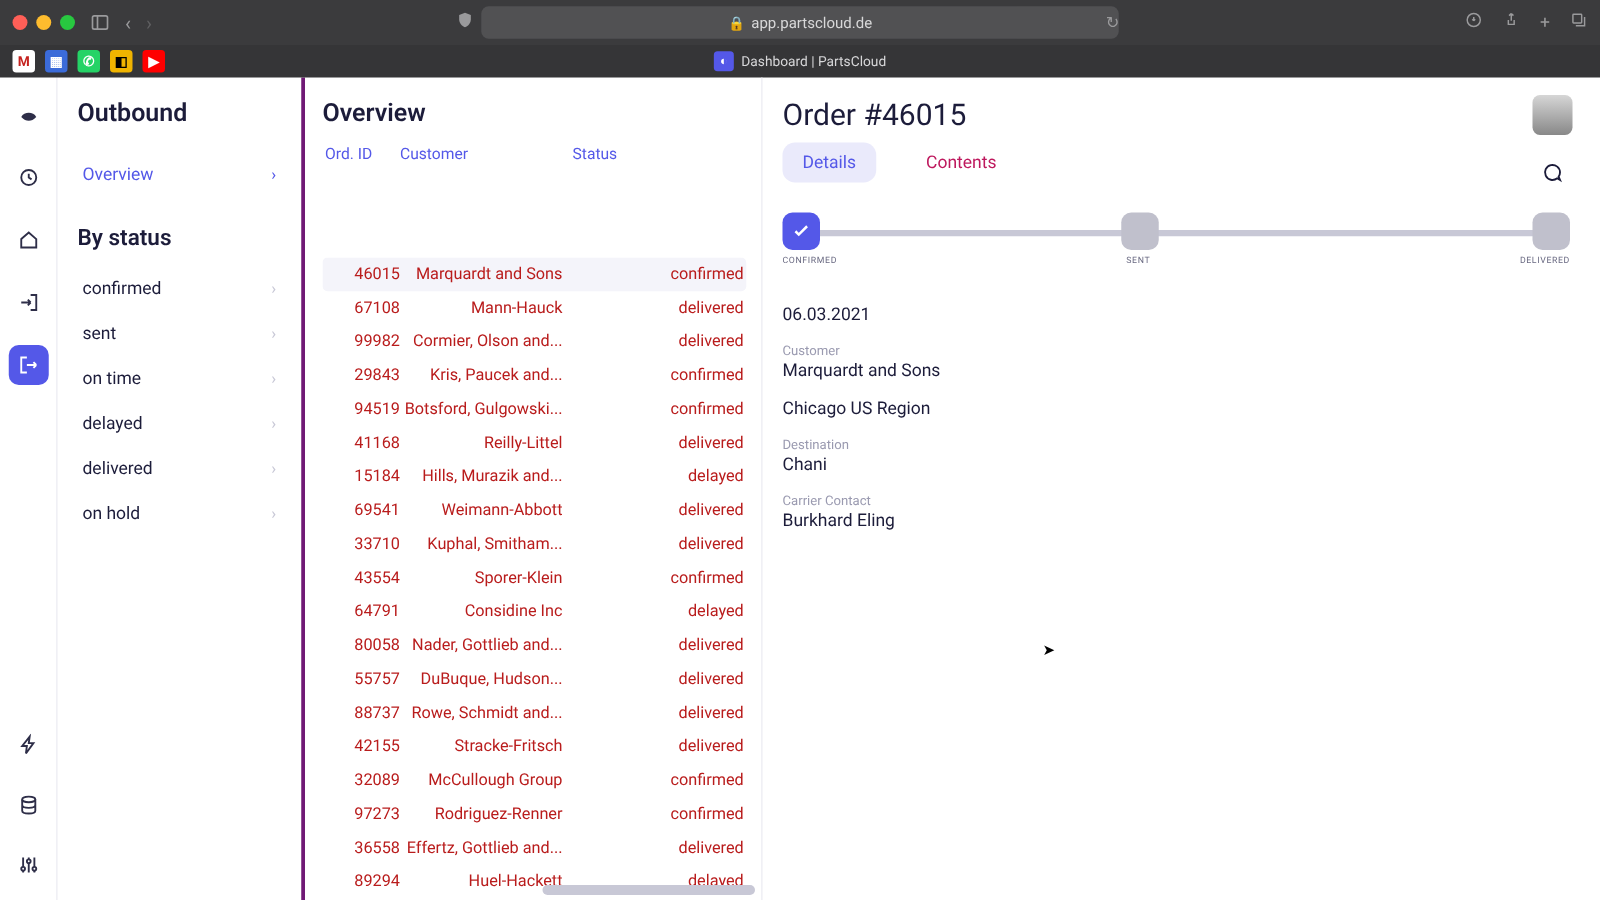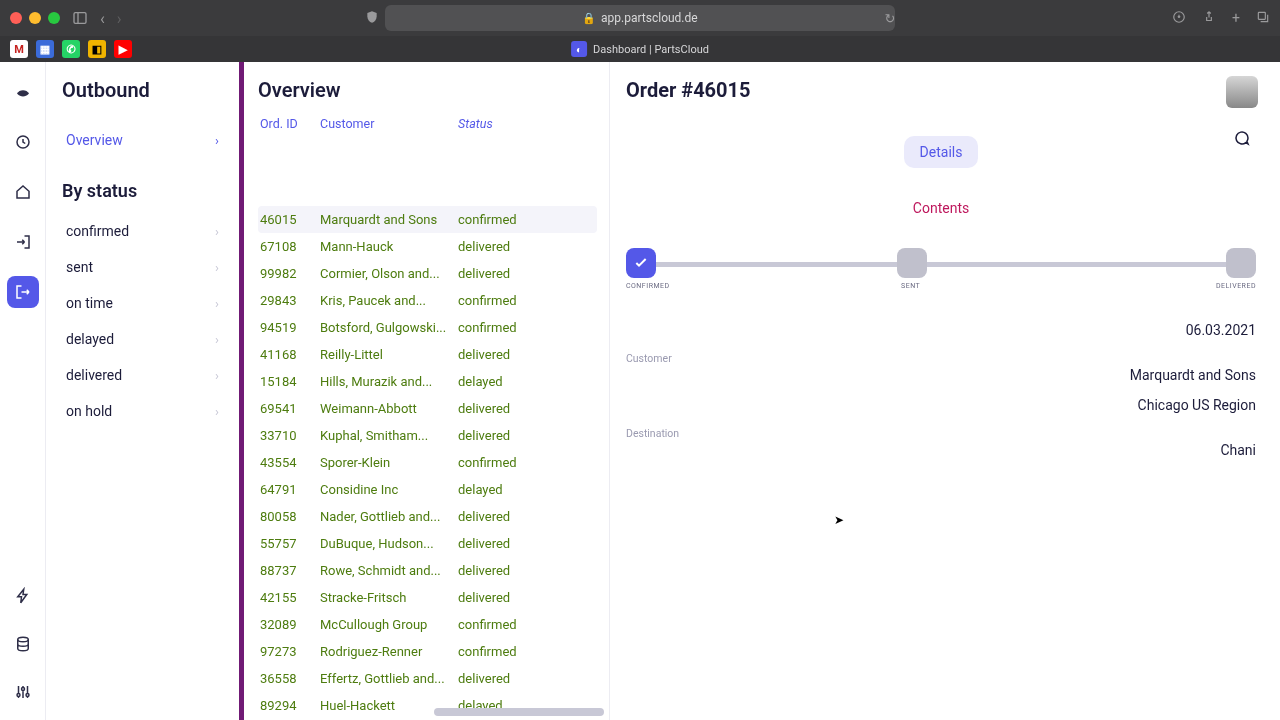--- a/index.html
+++ b/index.html
@@ -27,59 +27,59 @@
   .tab-title .ticon{width:16px;height:16px;border-radius:3px;background:#5458e8;margin-right:6px;display:flex;align-items:center;justify-content:center;color:#fff;font-size:10px;}
 
   
   .app{ display:flex; height:658px; width:1280px; background:#fff;}
   .rail{ width:46px; background:#fff; border-right:1px solid #ececf2; display:flex; flex-direction:column; align-items:center; padding-top:14px; gap:18px;}
   .rail-icon{ width:32px; height:32px; border-radius:8px; display:flex; align-items:center; justify-content:center; color:#2e2e48; cursor:pointer;}
   .rail-icon.active{ background:#5458e8; color:#fff;}
   .rail-icon svg{width:18px;height:18px;}
   .rail-bottom{margin-top:auto; margin-bottom:12px; display:flex; flex-direction:column; gap:16px; align-items:center;}
 
-  .sidebar{ width:198px; border-right:5px solid #701a75; padding:16px 16px 16px 16px;}
+  .sidebar{ width:198px; border-right:3px solid #701a75; padding:16px 16px 16px 16px;}
   .sb-title{ font-size:20px; font-weight:600; color:#1c1c3a; margin-bottom:20px;}
   .sb-item{ display:flex; align-items:center; justify-content:space-between; padding:10px 4px; font-size:14px; color:#1c1c3a; cursor:pointer; border-radius:6px;}
   .sb-item.active{ color:#5458e8;}
   .sb-chevron{ color:#c8c8d6; font-size:13px;}
   .sb-item.active .sb-chevron{color:#5458e8;}
   .sb-section-title{ font-size:18px; font-weight:600; color:#1c1c3a; margin:22px 0 12px 0;}
   
   .center{ width:366px; border-right:1px solid #ececf2; padding:16px 14px 0 14px; position:relative; overflow:hidden;}
   .center-title{ font-size:20px; font-weight:600; color:#1c1c3a; margin-bottom:14px;}
   .search{ width:100%; height:38px; background:#f4f4fa; border:none; border-radius:8px; padding:0 14px; font-size:13px; color:#555; outline:none;}
   .search::placeholder{color:#9a9ab0;}
   .table-head{ display:flex; padding:0 2px 10px 2px; font-size:12.5px; color:#5458e8;}
-  .table-head .c1{width:60px;} .table-head .c2{width:138px;} .table-head .c3{flex:1;font-style:italic;}
+  .table-head .c1{width:60px;} .table-head .c2{width:138px;} .table-head .c3{flex:1;}
   .table-body{ position:absolute; left:14px; right:6px; top:144px; bottom:0; overflow-y:auto; padding-right:6px;}
-  .table-row{ display:flex; padding:6px 2px; font-size:13px; color:#4d7c0f; cursor:pointer; border-radius:4px;}
+  .table-row{ display:flex; padding:6px 2px; font-size:13px; color:#b91c1c; cursor:pointer; border-radius:4px;text-align:right;}
   .table-row.selected{ background:#f4f4fa;}
   .table-row .c1{width:60px;} .table-row .c2{width:138px; white-space:nowrap; overflow:hidden; text-overflow:ellipsis; padding-right:8px;} .table-row .c3{flex:1;}
   .table-body::-webkit-scrollbar{width:8px;}
   .table-body::-webkit-scrollbar-thumb{background:#c8c8d6;border-radius:4px;}
   .hscroll{position:absolute; bottom:4px; left:190px; width:170px; height:8px; background:#c8c8d6; border-radius:4px;}
 
   .detail{ flex:1; padding:16px 24px 0 16px; position:relative;}
-  .detail-title{ font-size:20px; font-weight:700; color:#1c1c3a; margin-bottom:34px;}
+  .detail-title{ font-size:24px; font-weight:400; color:#1c1c3a; margin-bottom:8px;}
   .avatar{ position:absolute; top:14px; right:22px; width:32px; height:32px; border-radius:6px; background:linear-gradient(#d6d6d6,#888); background-size:cover;}
   .comment-btn{ position:absolute; top:60px; right:22px; width:32px;height:32px; display:flex;align-items:center;justify-content:center; color:#1c1c3a; cursor:pointer;}
-  .tabs{ display:flex; gap:24px; align-items:center;flex-direction:column;}
+  .tabs{ display:flex; gap:24px; align-items:center;}
   .tab{ padding:8px 16px; font-size:14px; color:#be185d; cursor:pointer; border-radius:10px;}
   .tab.active{ background:#eaeafb; color:#5458e8;}
   .progress{ margin-top:24px; position:relative; height:36px;}
   .progress-line{ position:absolute; top:14px; left:14px; right:14px; height:5px; background:#c8c8d6; border-radius:3px;}
   .pstep{ position:absolute; top:0; width:30px; height:30px; border-radius:8px; background:#c0c0cc; display:flex;align-items:center;justify-content:center;}
   .pstep.done{ background:#5458e8; color:#fff;}
   .pstep.s1{left:0;} .pstep.s2{left:calc(50% - 44px);} .pstep.s3{right:0;}
   .plabel{ position:absolute; top:34px; font-size:7px; letter-spacing:0.5px; color:#6a6a82;}
   .plabel.l1{left:0;} .plabel.l2{left:calc(50% - 40px);} .plabel.l3{right:0;}
   .fields{ margin-top:38px; display:flex; flex-direction:column; gap:14px;}
   .field-label{ font-size:10.5px; color:#9a9ab0; margin-bottom:2px;}
-  .field-value{ font-size:14px; color:#1c1c3a;text-align:right;}
+  .field-value{ font-size:14px; color:#1c1c3a;}
   
   .cursor{position:absolute; left:834px; top:513px; font-size:12px; color:#000; pointer-events:none;}
 </style>
 </head>
 <body>
 
 <div class="browser-top">
   <div class="traffic">
     <div class="dot red"></div>
     <div class="dot yellow"></div>
@@ -360,17 +360,21 @@
           <div class="field-label">Customer</div>
           <div class="field-value">Marquardt and Sons</div>
         </div>
         <div>
           <div class="field-value">Chicago US Region</div>
         </div>
         <div>
           <div class="field-label">Destination</div>
           <div class="field-value">Chani</div>
         </div>
+        <div>
+          <div class="field-label">Carrier Contact</div>
+          <div class="field-value">Burkhard Eling</div>
+        </div>
       </div>
   </div>
 </div>
 
 <div class="cursor">➤</div>
 
 </body></html>

